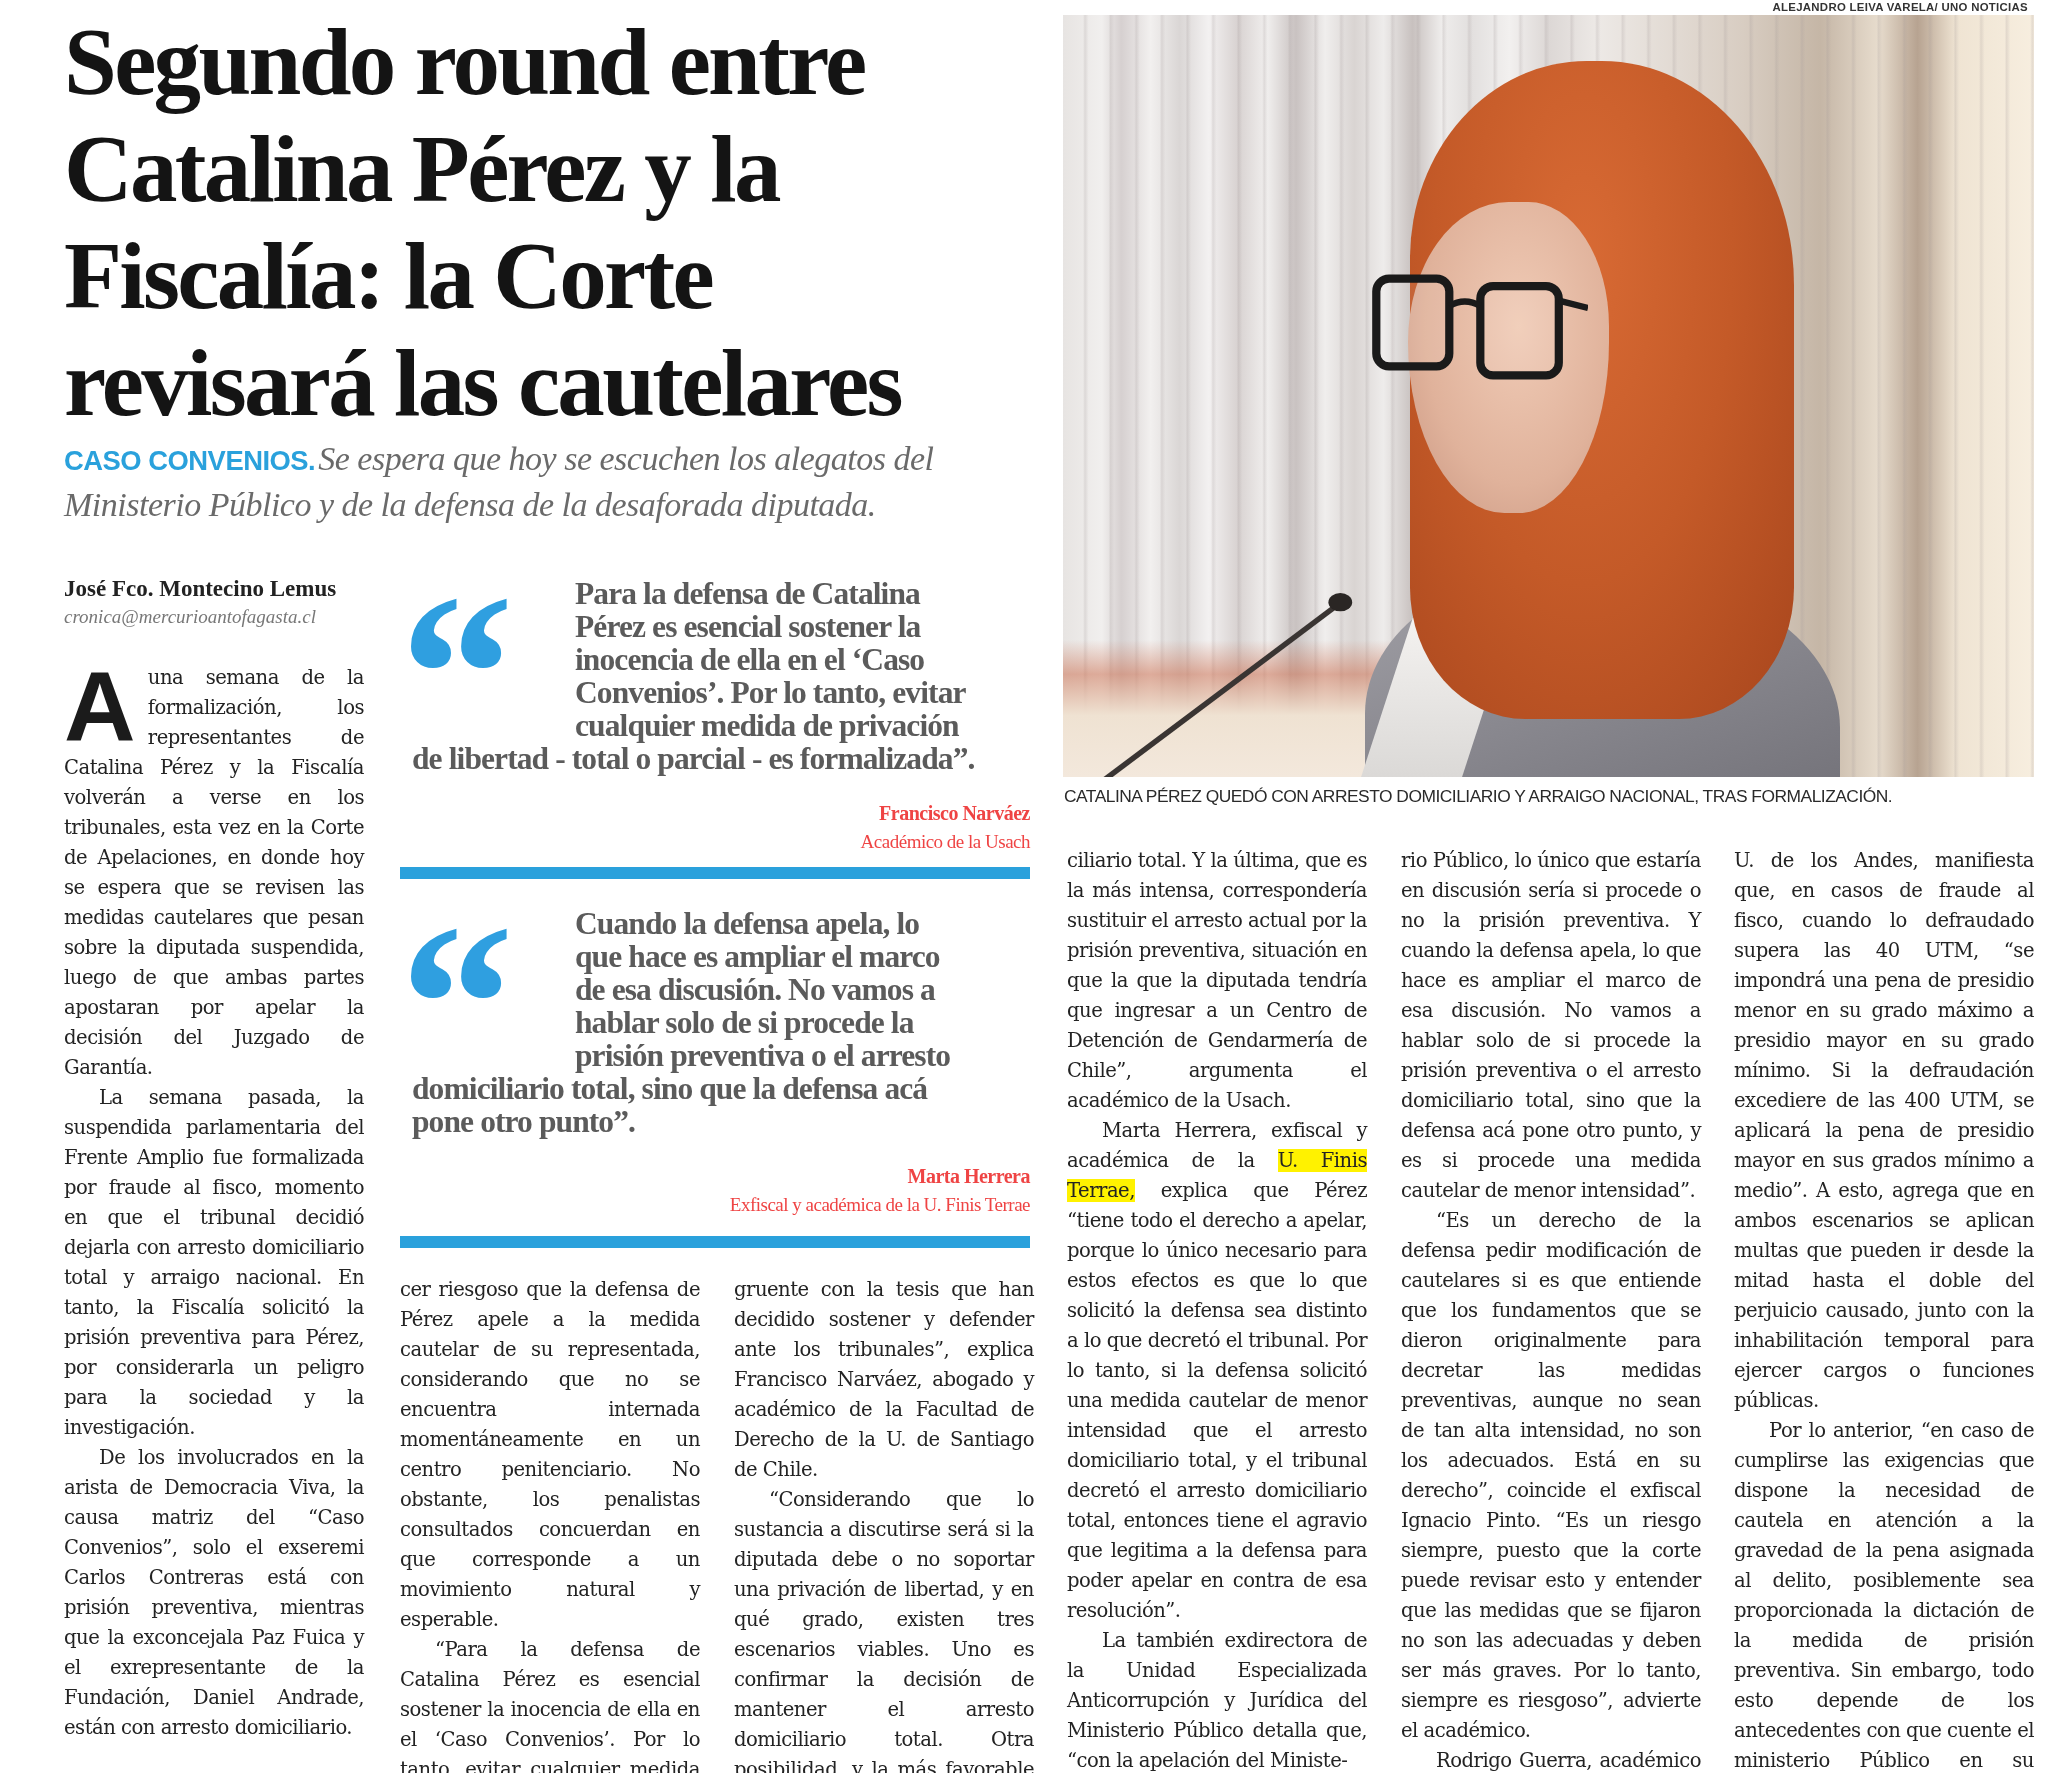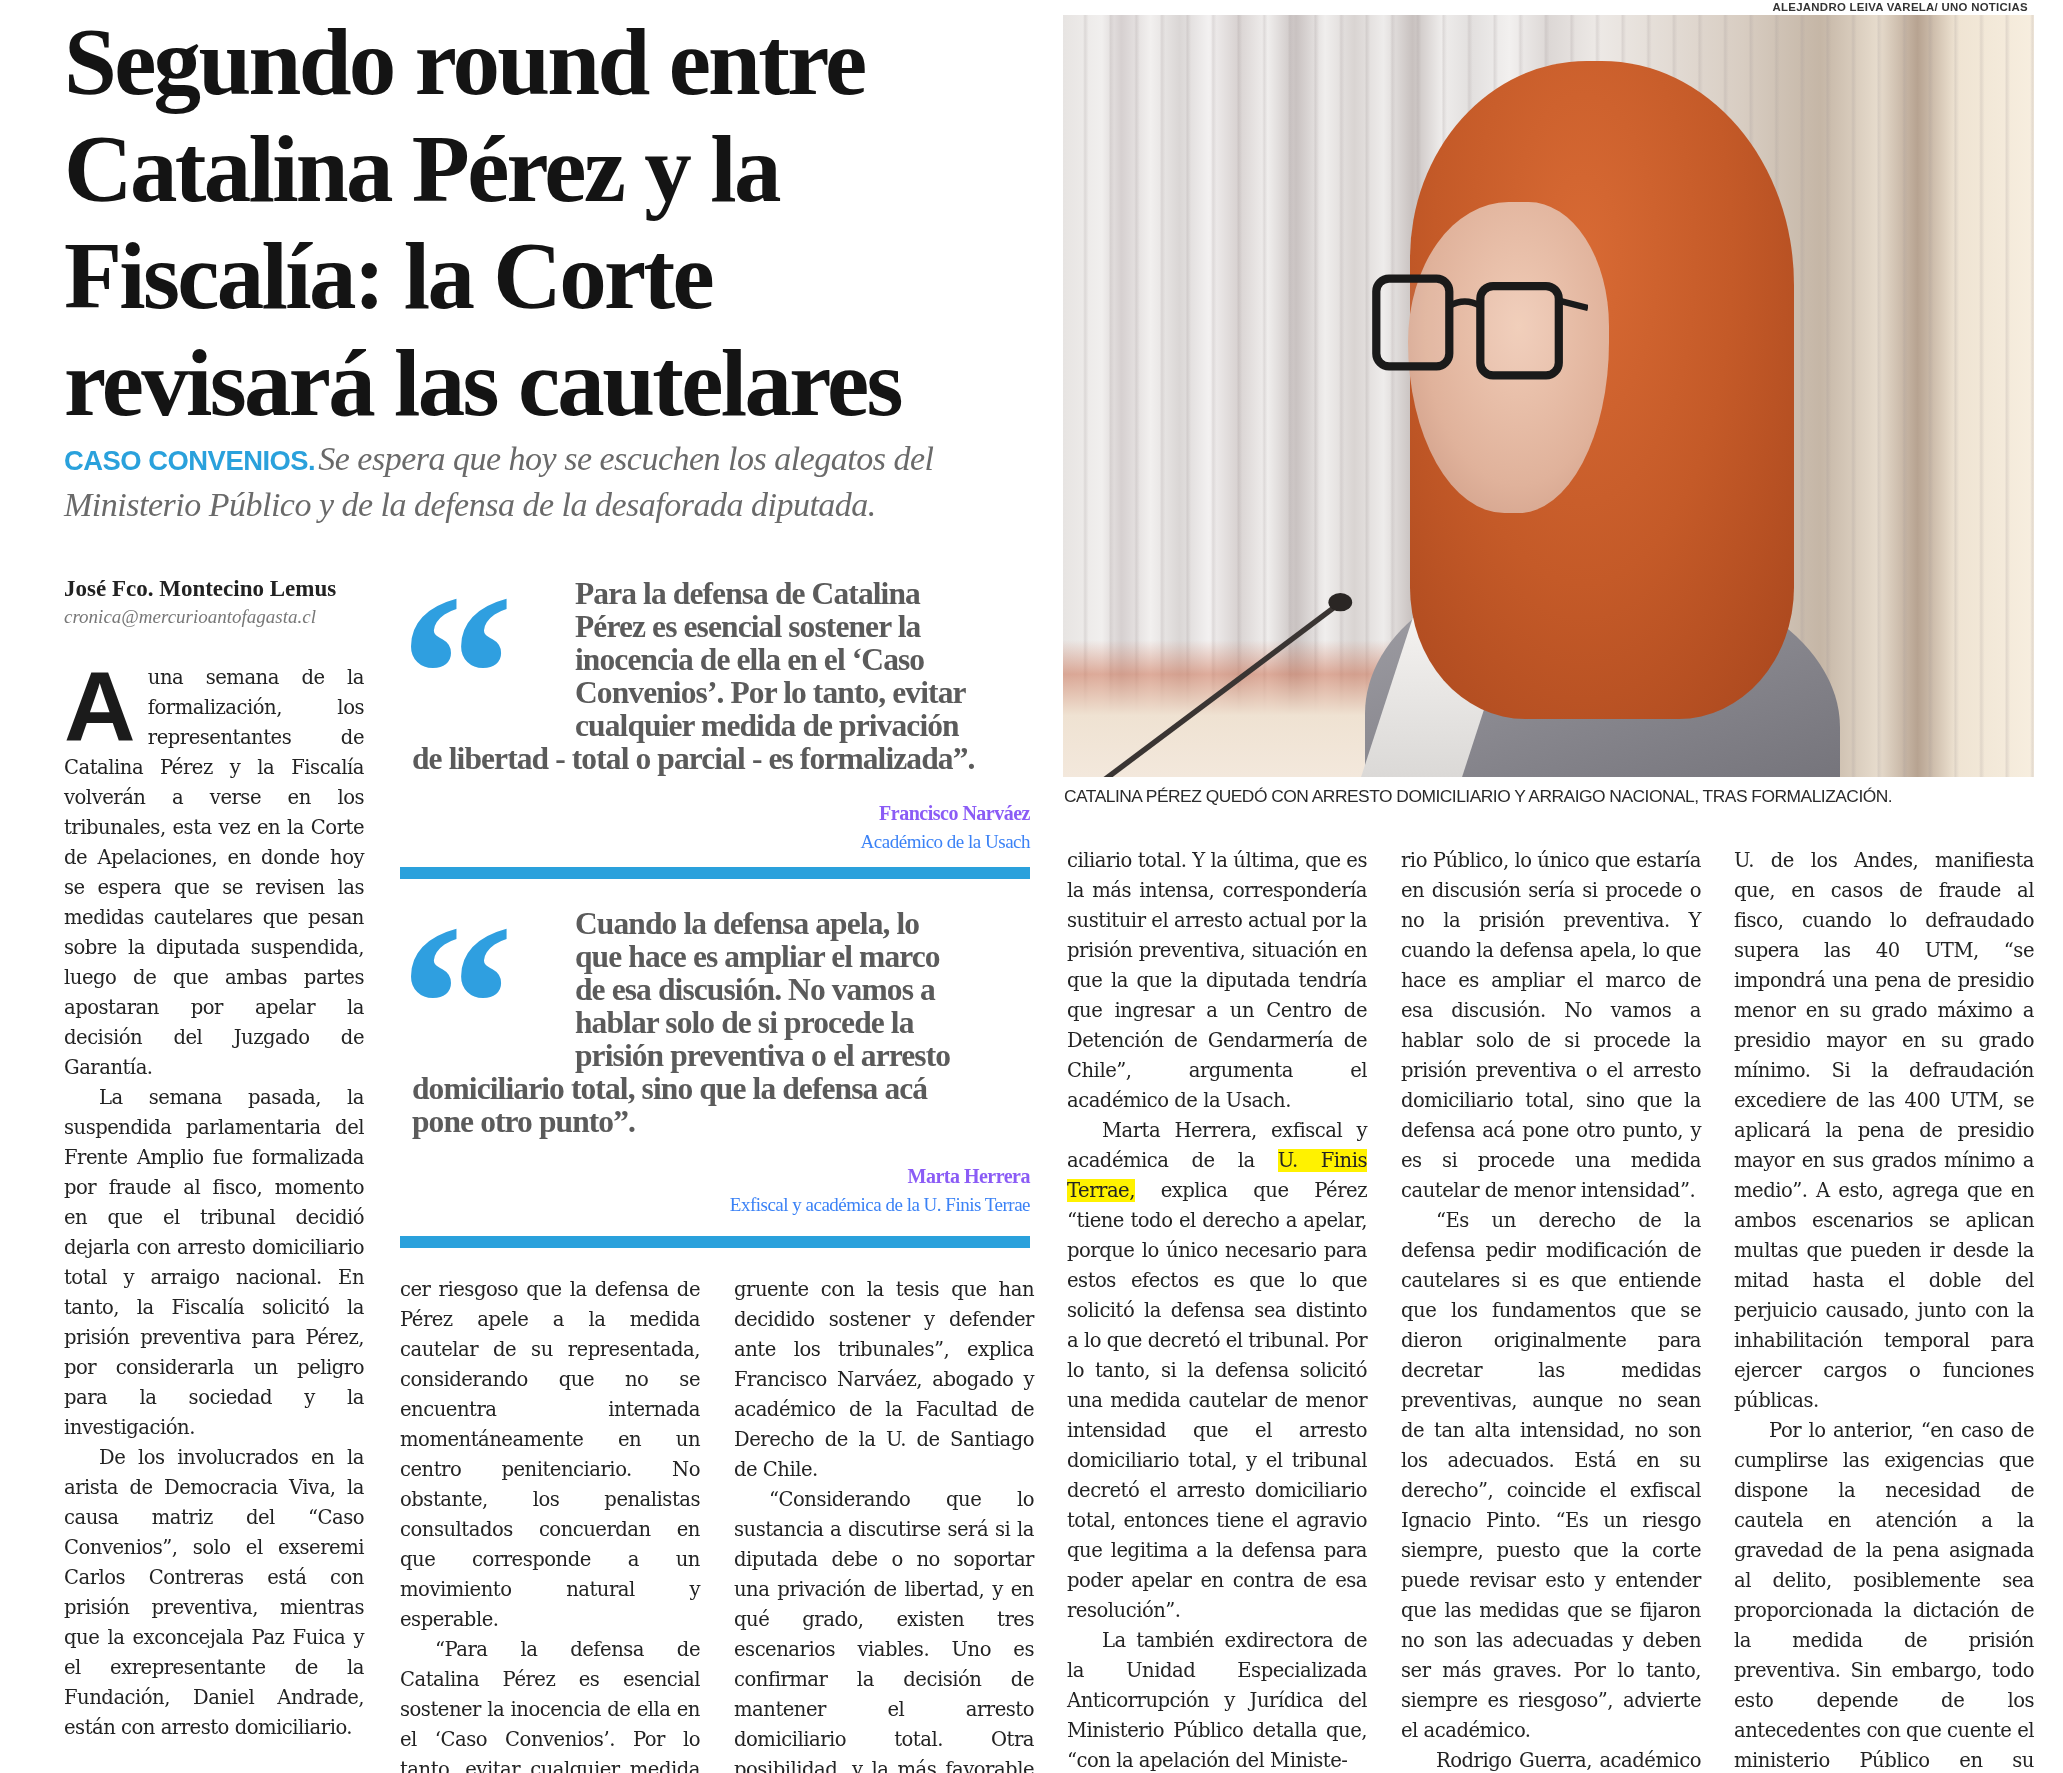--- a/index.html
+++ b/index.html
@@ -37,22 +37,22 @@
   .quote { left: 400px; width: 630px; }
   .quote1 { top: 565px; }
   .quote2 { top: 895px; }
   .quote .qmark { position: absolute; left: 0; top: 18.3px; font-family: "Liberation Serif", serif; font-weight: bold; font-size: 228px; line-height: 183px; color: #2f9fe0; }
   .quote .qtext { font-family: "Liberation Serif", serif; font-weight: bold; font-size: 31.5px; line-height: 33px; color: #5b5b5b; letter-spacing: -0.9px; text-indent: 163px; margin: 12px; }
   .quote .qtext span.line { display: block; white-space: nowrap; }
   .quote .qtext span.indent { padding-left: 163px; }
   .quote .qtext span.noindent { padding-left: 0; }
   .quote .qtext { text-indent: 0; }
   .quote .attrib { text-align: right; margin-top: 24px; }
-  .quote .attrib .name { font-family: "Liberation Serif", serif; font-weight: bold; font-size: 20px; color: #8b5cf6; line-height: 29px; letter-spacing: -0.5px; }
-  .quote .attrib .role { font-family: "Liberation Serif", serif; font-size: 19px; color: #3b82f6; line-height: 27.4px; letter-spacing: -0.5px; }
+  .quote .attrib .name { font-family: "Liberation Serif", serif; font-weight: bold; font-size: 20px; color: #ef4444; line-height: 29px; letter-spacing: -0.5px; }
+  .quote .attrib .role { font-family: "Liberation Serif", serif; font-size: 19px; color: #ef4444; line-height: 27.4px; letter-spacing: -0.5px; }
   .rule { left: 400px; width: 630px; height: 12px; background: #2aa1dc; }
   .rule1 { top: 867px; }
   .rule2 { top: 1236px; }
 
   
   .credit { left: 1069px; top: 0px; width: 959px; text-align: right; font-family: "Liberation Sans", "DejaVu Sans", sans-serif; font-size: 11.4px; font-weight: bold; color: #333; letter-spacing: 0.3px; line-height: 14.6px; }
   .photo { left: 1063px; top: 14.6px; width: 971px; height: 762px; overflow: hidden; background: linear-gradient(90deg, #e7e4e2 0%, #f1efee 4%, #d6d0d0 6%, #f2f0ef 9%, #dad6d5 12%, #f3f1f1 15%, #d8d2d1 18%, #f1efee 21%, #c9c2c1 24%, #f0eeed 27%, #d9d4d2 30%, #eeeceb 33%, #c8c1bf 36%, #efedec 39%, #e2dfde 42%, #f2f0ef 46%, #dcd7d5 50%, #ede9e6 55%, #d8cdc2 70%, #c5b6a6 78%, #e7dccd 84%, #b7a391 88%, #efe4d3 92%, #f7eedf 100%); }
   .photo .stripe-shadow { position: absolute; left: 0; top: 0; width: 100%; height: 100%; background: repeating-linear-gradient(90deg, rgba(255,255,255,0) 0px, rgba(255,255,255,0) 20px, rgba(160,150,150,0.22) 22px, rgba(255,255,255,0) 25.6px); }
   .photo .floor { position: absolute; left: 0; bottom: 0; width: 45%; height: 137px; background: linear-gradient(180deg, rgba(200,120,90,0.0) 0%, rgba(205,115,85,0.55) 25%, #efe2d2 55%, #f3e8dc 100%); }
   .photo .hair { position: absolute; left: 347px; top: 46px; width: 384px; height: 658px; border-radius: 46% 50% 30% 30% / 30% 34% 20% 20%; background: radial-gradient(ellipse at 45% 30%, #d86a34 0%, #c45a28 50%, #a8461d 100%); }

